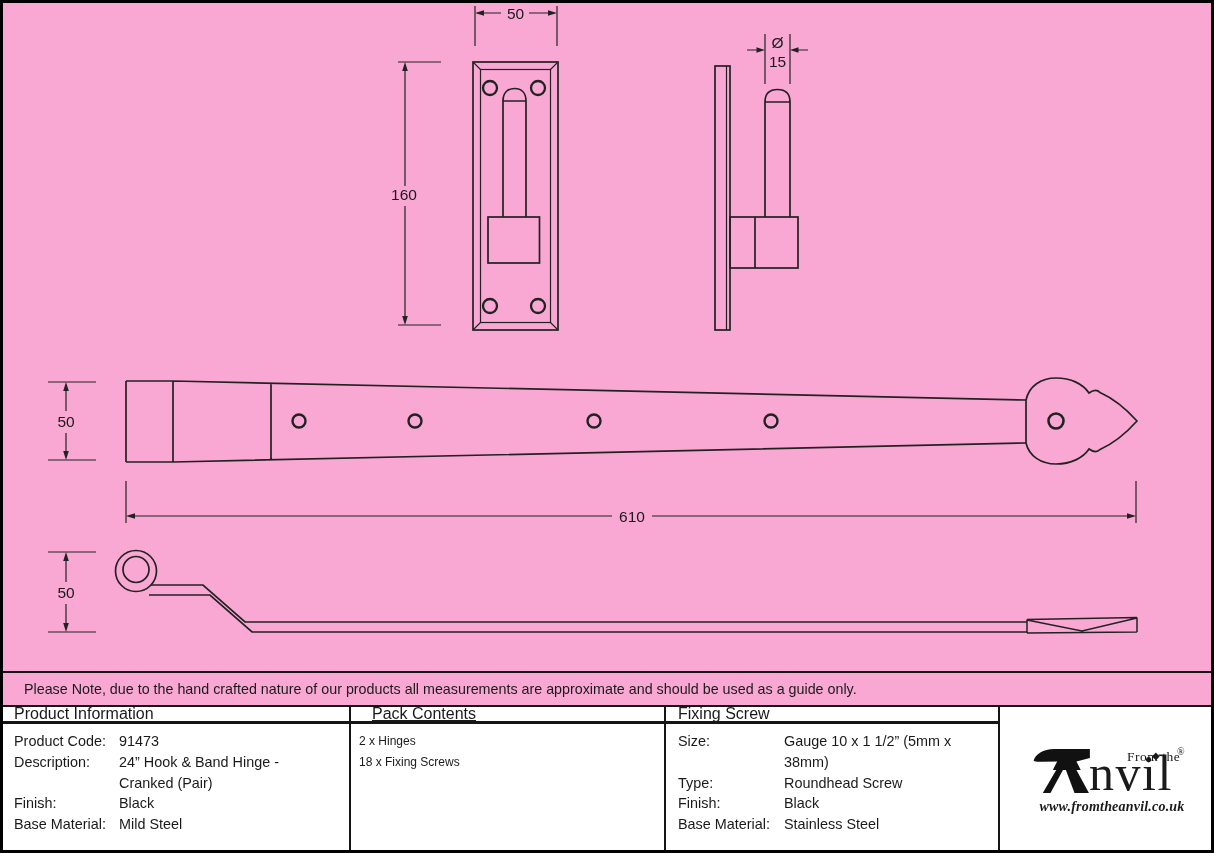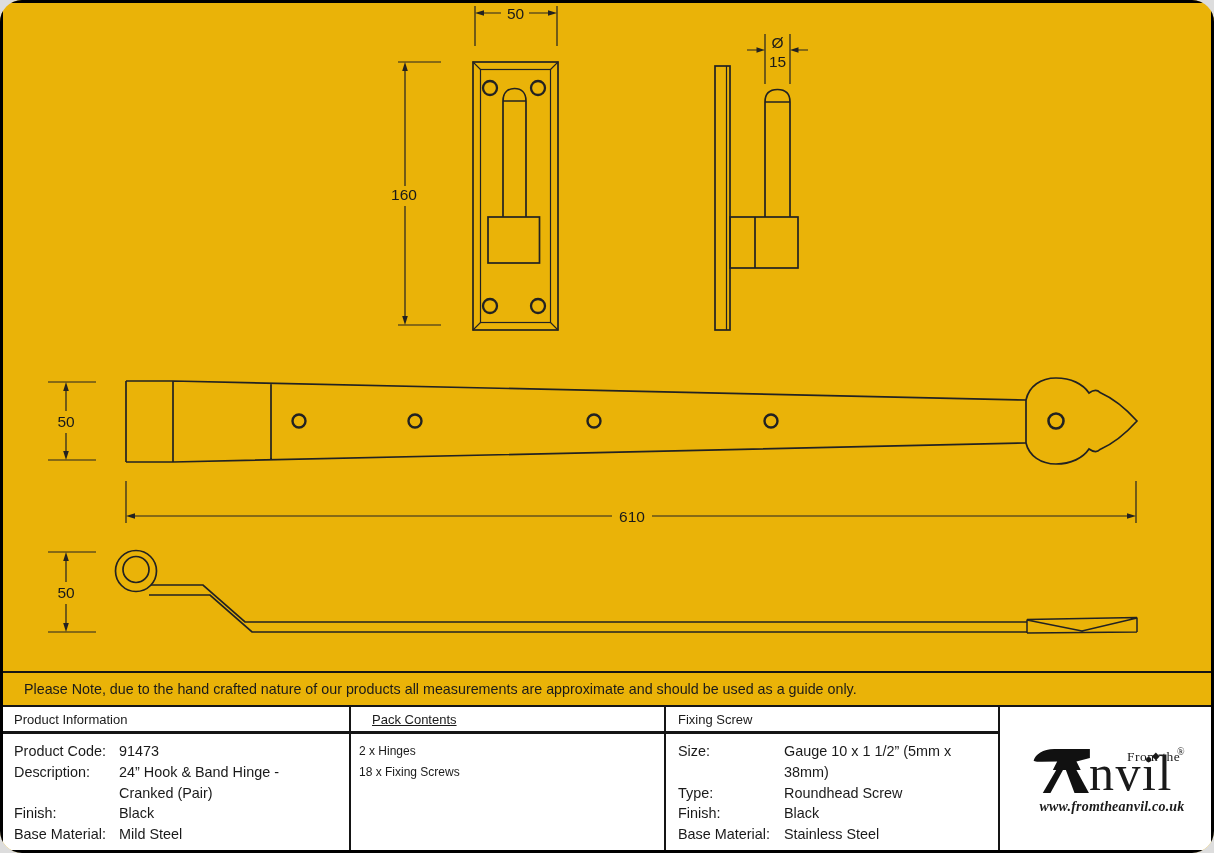--- a/index.html
+++ b/index.html
@@ -1,34 +1,34 @@
 <!DOCTYPE html>
 <html><head>
 <meta charset="utf-8">
 <style>
   html,body{margin:0;padding:0;background:#ddd;}
-  .page{position:relative;width:1214px;height:853px;background:#eab308;
-        font-family:"Liberation Sans",sans-serif;color:#1a1a1a;overflow:hidden;border-radius:22px;}
+  .page{position:relative;width:1214px;height:853px;background:#f9a8d4;
+        font-family:"Liberation Sans",sans-serif;color:#1a1a1a;overflow:hidden;}
   .page-border{position:absolute;inset:0;border:3px solid #000;pointer-events:none;z-index:9;}
   svg.drawing{position:absolute;left:0;top:0;}
   svg.drawing text{font-family:"Liberation Sans",sans-serif;font-size:15.5px;fill:#1a1a1a;}
 
   .note-row{position:absolute;left:0;top:671px;width:100%;height:34px;
             border-top:2px solid #151515;box-sizing:border-box;display:flex;align-items:center;}
   .note-row span{padding-left:24px;font-size:14.3px;}
 
   .info-table{position:absolute;left:0;top:705px;bottom:0;width:100%;
               border-top:2px solid #151515;box-sizing:border-box;}
   .col{position:absolute;top:0;bottom:0;border-right:2px solid #151515;box-sizing:border-box;background:#fff;}
   .col1{left:0;width:351px;}
   .col2{left:351px;width:315px;}
   .col3{left:666px;width:334px;}
   .col4{left:1000px;right:0;border-right:none;}
-  .col-header{height:27px;border-bottom:3px solid #151515;display:flex;align-items:center;
-              font-size:13px;box-sizing:border-box;}
+  .col-header{height:17px;border-bottom:3px solid #151515;display:flex;align-items:center;
+              font-size:16px;box-sizing:border-box;}
   .col1 .col-header{padding-left:14px;}
   .col2 .col-header{padding-left:21px;text-decoration:underline;}
   .col3 .col-header{padding-left:12px;}
   .col1 .col-body{padding:7px 10px 0 14px;}
   .col2 .col-body{padding:7px 8px 0 8px;}
   .col3 .col-body{padding:7px 6px 0 12px;}
   .kv{display:flex;line-height:20.8px;font-size:14.4px;}
   .kv .k{flex:0 0 105px;}
   .col3 .kv .k{flex:0 0 106px;}
   .kv .v{white-space:pre-line;}

